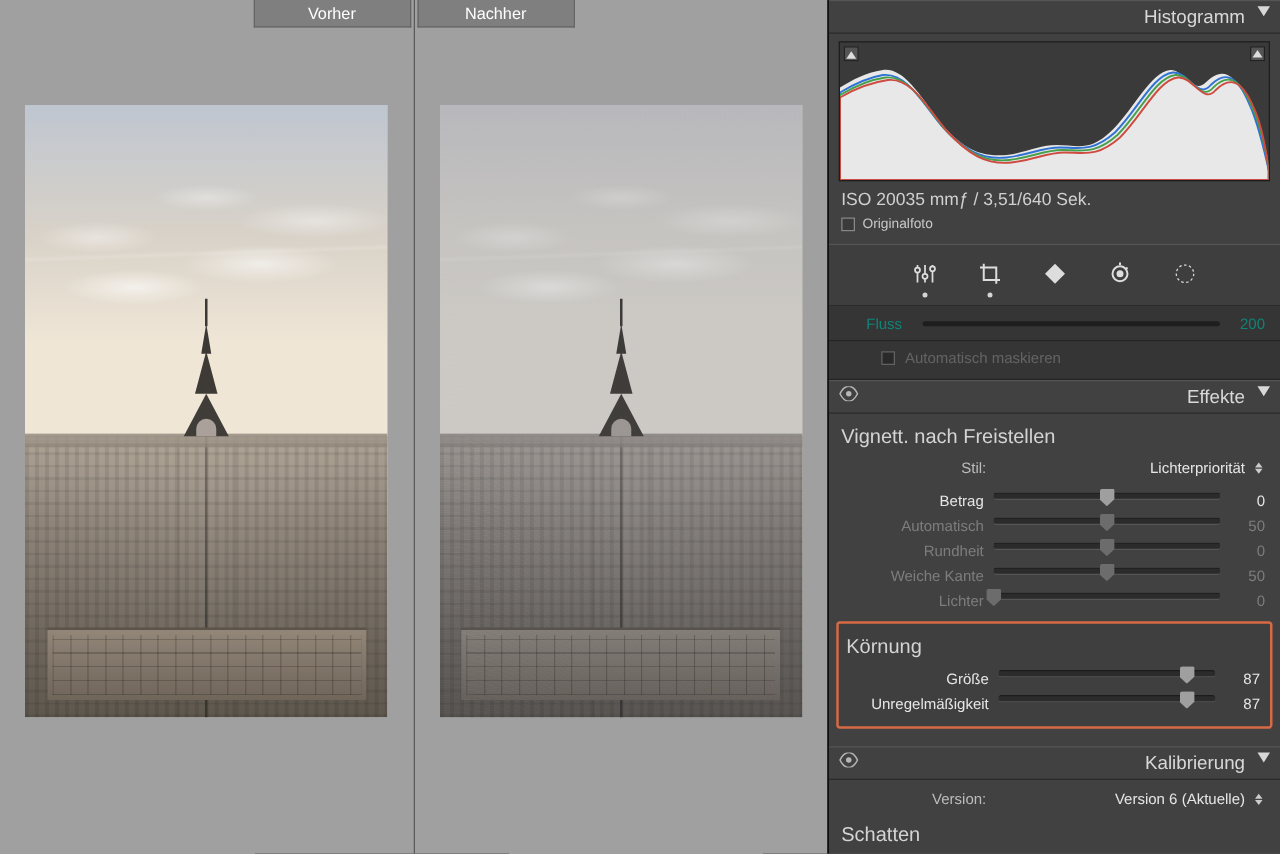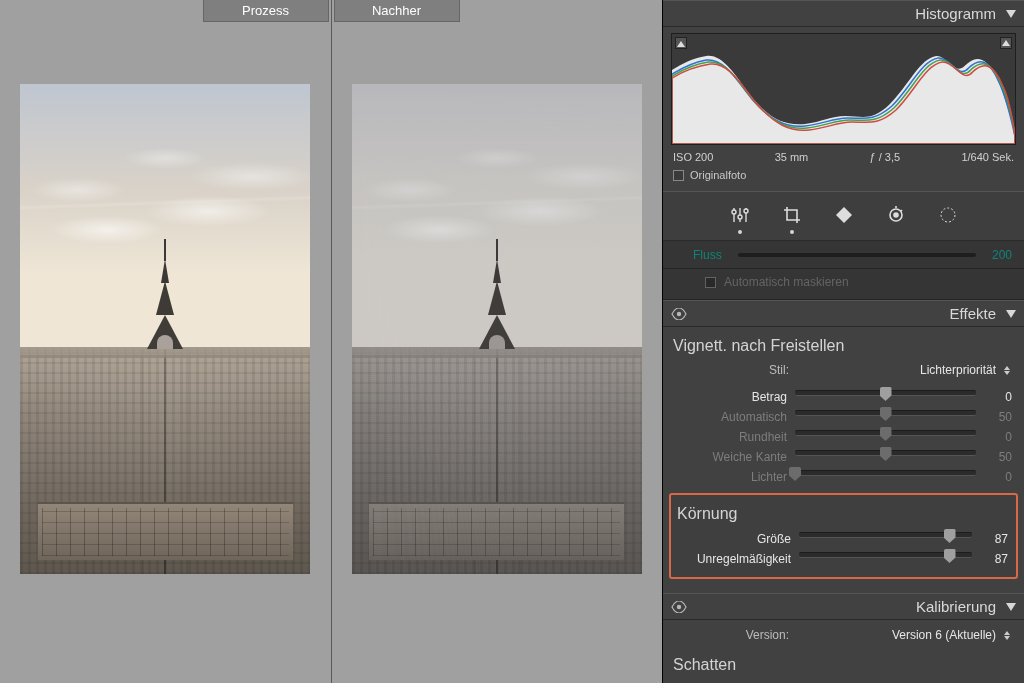--- a/index.html
+++ b/index.html
@@ -104,41 +104,41 @@
     background-image: repeating-radial-gradient(circle at 0 0, rgba(255,255,255,.06) 0 .5px, transparent .5px 2px);
     mix-blend-mode: overlay; opacity:.5; pointer-events:none;}
 
   
   .panel {
     width: 362px; height: 100%; background: var(--bg-panel);
     border-left: 1px solid #000; display: flex; flex-direction: column;
     overflow: hidden;
   }
   .section-header {
-    display:flex; align-items:center; justify-content:flex-end;
+    display:flex; align-items:flex-start; justify-content:flex-end;
     padding: 4px 8px; gap:10px; font-size:15px; color:#d8d8d8;
     background: var(--bg-panel); border-top:1px solid #555; border-bottom:1px solid #2a2a2a;
   }
   .section-header .eye{ margin-right:auto; opacity:.85; }
   .tri { width:0;height:0;border-left:5px solid transparent;border-right:5px solid transparent;border-top:8px solid #d8d8d8; }
 
   
   .histo-wrap { padding: 6px 8px 8px; }
   .histo {
     position:relative; height:112px; background:#3a3a3a;
     border:1px solid #1e1e1e; overflow:hidden;
   }
   .histo svg{ position:absolute; inset:0; width:100%; height:100%; }
   .histo .clip-l{ position:absolute; top:3px; left:3px; width:12px; height:12px;
     background:#555; border:1px solid #222; display:flex; align-items:center; justify-content:center;}
   .histo .clip-r{ position:absolute; top:3px; right:3px; width:12px; height:12px;
     background:#555; border:1px solid #222;}
   .histo .clip-l::before,.histo .clip-r::before{content:"";width:0;height:0;
     border-left:4px solid transparent;border-right:4px solid transparent;border-bottom:6px solid #ddd; display:block; margin:2px auto 0;}
-  .histo-meta{ display:flex; justify-content:space-between; font-size:11px; color:#d0d0d0;
+  .histo-meta{ display:flex; font-size:14px; color:#d0d0d0;
     padding:6px 2px 4px; }
   .histo-orig{ display:flex; align-items:center; gap:6px; padding:2px 2px 2px; color:#c8c8c8; font-size:11px;}
   .chkbox{ width:11px; height:11px; border:1px solid #888; background:#3a3a3a; }
 
   
   .toolstrip{ display:flex; justify-content:center; gap:30px; align-items:center;
     padding:12px 0 14px; background:#3e3e3e; border-top:1px solid #555; border-bottom:1px solid #2a2a2a;}
   .toolstrip .tool{ width:22px; height:22px; display:flex; align-items:center; justify-content:center;
     color:#d5d5d5; position:relative;}
   .toolstrip .tool.selected::after{ content:""; position:absolute; bottom:-8px; left:50%; transform:translateX(-50%);
@@ -180,21 +180,21 @@
   .slider-row .val{ width:28px; text-align:right; color:#e6e6e6; font-size:12px;}
 
   .highlight-box{ border:2px solid var(--highlight-box); border-radius:3px;
     padding:6px 6px 8px; margin: 6px -4px 4px; background:rgba(0,0,0,.02); }
 </style>
 </head>
 <body>
 
 <div class="preview">
   <div class="preview-col">
-    <div class="preview-label">Prozess</div>
+    <div class="preview-label">Vorher</div>
     <div class="photo before">
       <div class="sky"></div>
       <div class="city">
           <div class="boulevard"></div>
           <div class="facade"></div>
         </div>
       <div class="tower">
           <div class="spire"></div>
           <div class="top"></div>
           <div class="mid"></div>

